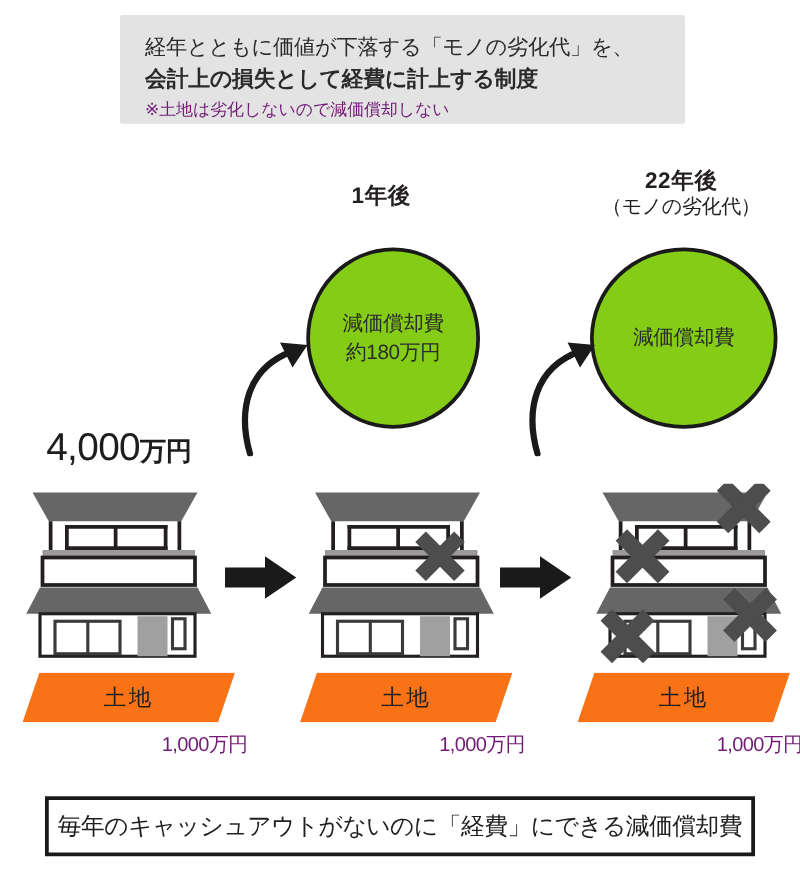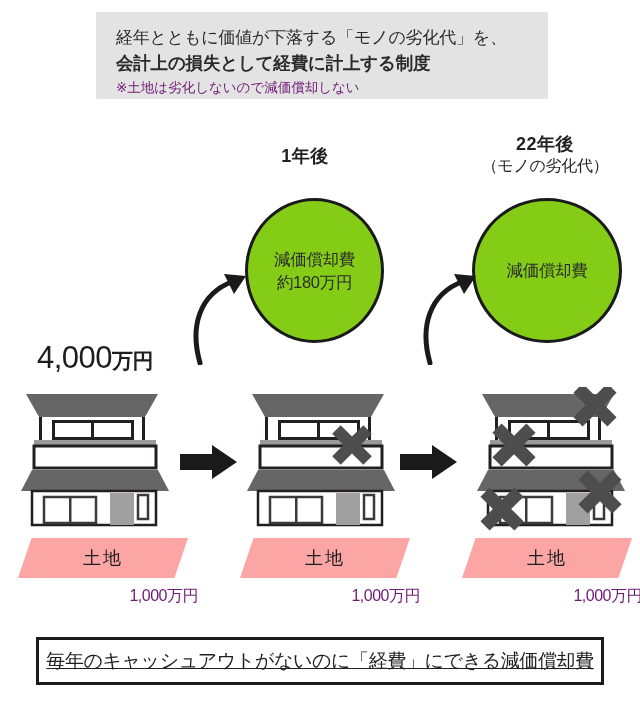--- a/index.html
+++ b/index.html
@@ -116,21 +116,21 @@
   .block-arrow{position:absolute;top:443px;width:58px;height:38px;}
   #barrow-0{left:180px;}
   #barrow-1{left:400px;}
 
   
   .land{
     position:absolute;top:538px;width:170px;height:40px;
   }
   .land .shape{
     width:100%;height:100%;
-    background:#fca5a5;
+    background:#f97316;
     -webkit-clip-path:polygon(8% 0,100% 0,92% 100%,0 100%);
     clip-path:polygon(8% 0,100% 0,92% 100%,0 100%);
     display:flex;align-items:center;justify-content:center;
   }
   .land .shape span{
     font-size:18px;color:#1f1f1f;letter-spacing:2px;
   }
   #land-0{left:18px;}
   #land-1{left:240px;}
   #land-2{left:462px;}
@@ -144,21 +144,20 @@
   #lprice-1{left:230px;}
   #lprice-2{left:452px;}
 
   
   .footer-box{
     position:absolute;left:36px;top:637px;width:568px;height:48px;
     border:3px solid #1a1a1a;
     box-sizing:border-box;
     display:flex;align-items:center;justify-content:center;
     background:#fff;
-    text-decoration:underline;
   }
   .footer-box span{
     font-size:19px;color:#1f1f1f;letter-spacing:-0.4px;white-space:nowrap;
   }
 </style>
 </head>
 <body>
 
 <div class="stage">
 

